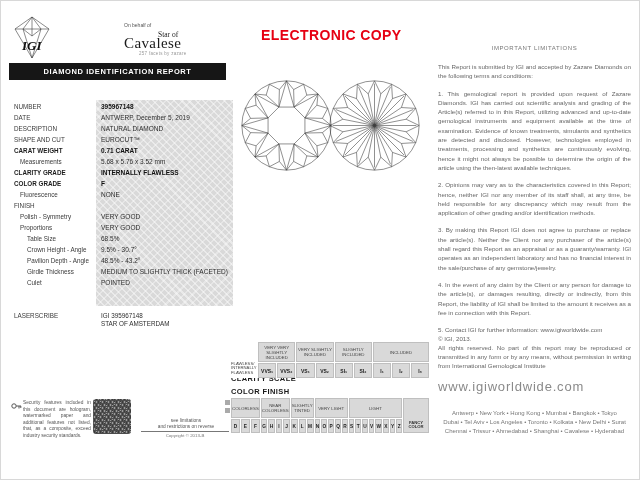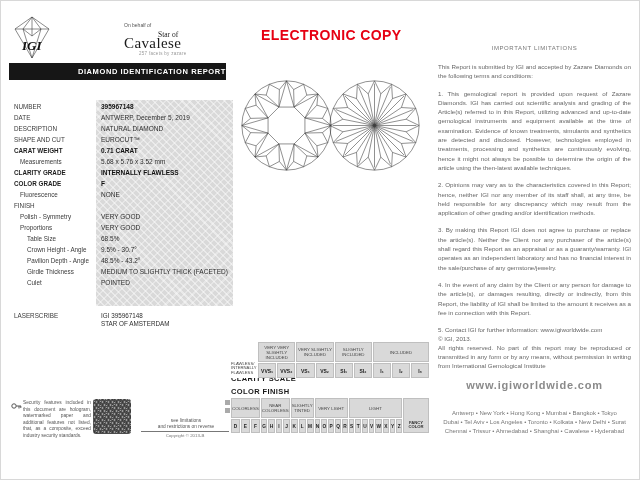--- a/index.html
+++ b/index.html
@@ -9,21 +9,21 @@
   
   #logo{position:absolute;left:8px;top:13px;width:46px;height:48px;}
   .inst{position:absolute;left:56px;top:23px;font-size:9px;font-weight:bold;color:#1a1a1a;
         line-height:10.5px;letter-spacing:.3px;}
   .behalf{position:absolute;left:123px;top:21px;font-size:5px;color:#555;}
   .starof{position:absolute;left:157px;top:29px;font-family:"Liberation Serif",serif;font-size:7.5px;color:#222;}
   .amsterdam{position:absolute;left:123px;top:34px;font-family:"Liberation Serif",serif;
              font-size:15px;color:#1a1a1a;letter-spacing:.4px;}
   .facets{position:absolute;left:138px;top:50px;font-size:4.5px;color:#999;letter-spacing:.3px;}
   #bar{position:absolute;left:8px;top:62px;width:217px;height:17px;background:#161616;
-       color:#fff;font-size:7.5px;font-weight:bold;letter-spacing:.6px;text-align:right;line-height:17px;}
+       color:#fff;font-size:7.5px;font-weight:bold;letter-spacing:.6px;text-align:center;line-height:17px;}
   #ecopy{position:absolute;left:260px;top:26px;font-size:14px;font-weight:bold;letter-spacing:.4px;}
   
   #graypanel{position:absolute;left:95px;top:99px;width:137px;height:206px;
      background:
        repeating-linear-gradient(45deg, rgba(255,255,255,.45) 0 1.5px, rgba(0,0,0,0) 1.5px 5px),
        repeating-linear-gradient(-45deg, rgba(255,255,255,.35) 0 1.5px, rgba(0,0,0,0) 1.5px 6px),
        #d9d9d9;}
   #fields{position:absolute;left:13px;top:100px;width:219px;}
   .frow{position:relative;height:11px;font-size:6.3px;line-height:11px;white-space:nowrap;}
   .frow .lab{color:#3a3a3a;}
@@ -74,22 +74,22 @@
          align-items:flex-end;justify-content:center;text-align:center;font-size:4.2px;line-height:4.6px;
          font-weight:bold;color:#333;padding-bottom:2px;}
   
   #imp-title{position:absolute;left:437px;top:44px;width:193px;text-align:center;
              font-size:6px;letter-spacing:.6px;color:#777;}
   #terms{position:absolute;left:437px;top:61px;width:193px;font-size:6.2px;line-height:9.3px;
          color:#666;text-align:justify;}
   #terms p{margin:0 0 8px 0;}
   #copyright{position:absolute;left:437px;top:333px;width:193px;font-size:6.2px;line-height:9px;
              color:#666;text-align:justify;}
-  #website{position:absolute;left:437px;top:378px;width:193px;text-align:center;font-size:11px;
-           letter-spacing:.8px;color:#8a8a8a;font-weight:bold;}
+  #website{position:absolute;left:437px;top:378px;width:193px;font-size:13px;
+           letter-spacing:.8px;color:#8a8a8a;}
   #cities{position:absolute;left:437px;top:408px;width:193px;text-align:center;font-size:6px;
           line-height:9px;color:#777;}
   svg .ln{stroke:#3c3c3c;stroke-width:.6;fill:none;}
 </style>
 </head>
 <body>
 
 <div id="cert">
 
   <svg id="logo" viewBox="0 0 46 48">

